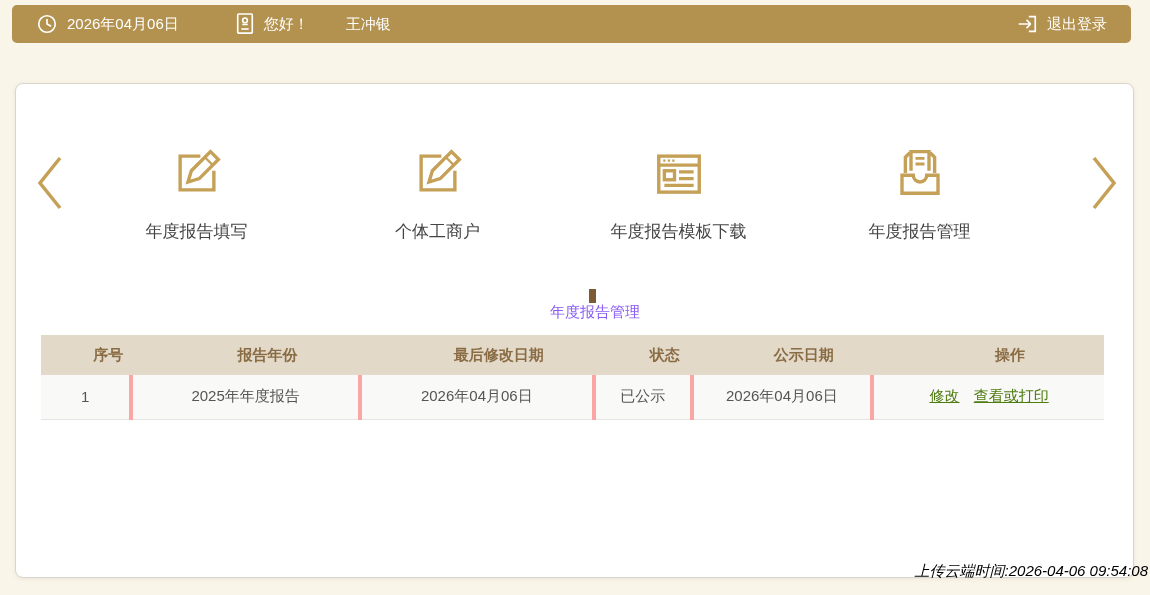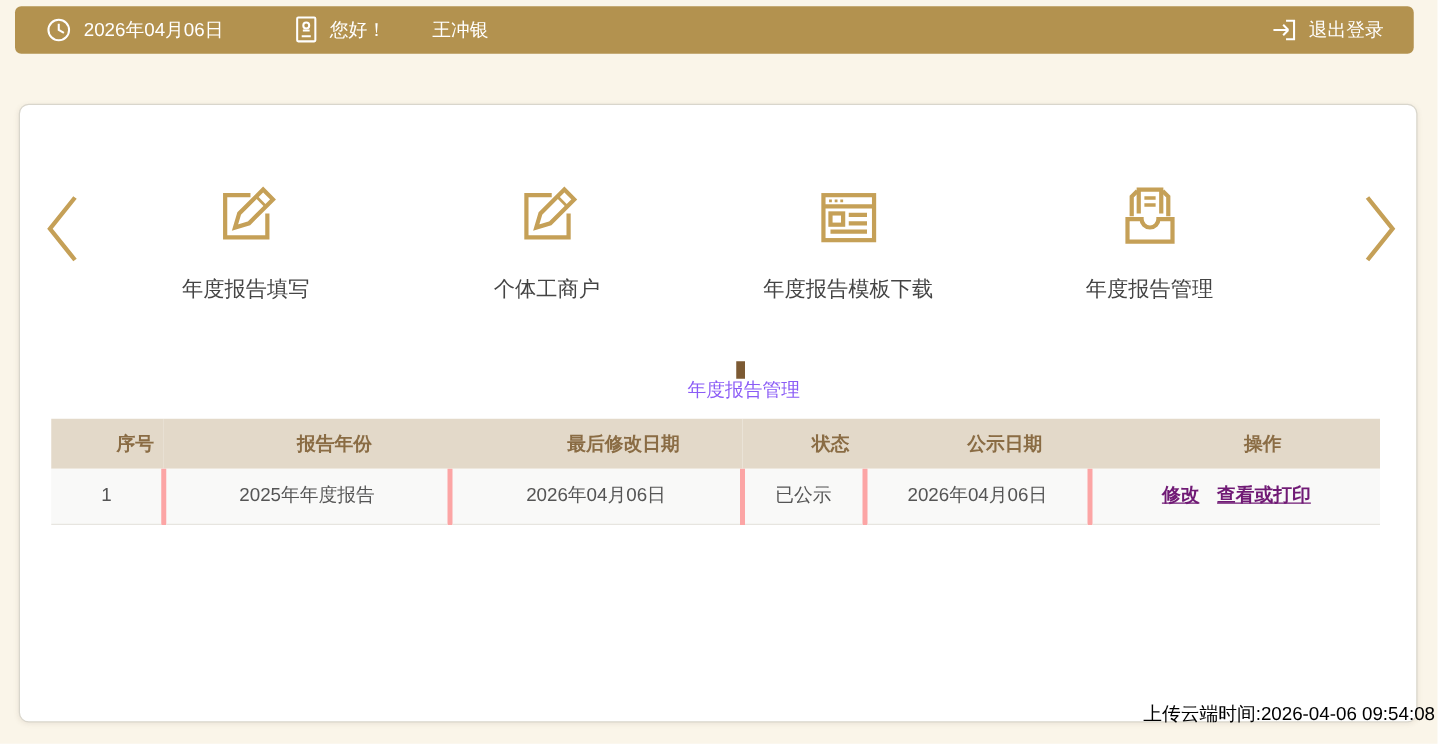--- a/index.html
+++ b/index.html
@@ -55,26 +55,26 @@
   }
   table.report th {
     background:#e3d9c9; color:#8a6c44; font-weight:bold;
     height:40px; text-align:center;padding-left:44px;
   }
   table.report td {
     background:#f9f9f8; color:#555; height:44px; text-align:center;
     border-bottom:1px solid #e7e5e0;
   }
   table.report td + td { border-left:4px solid #fca5a5; }
-  a.op-link { color:#701a75; text-decoration:underline; margin:0 5px; cursor:pointer;font-weight:bold; }
+  a.op-link { color:#4d7c0f; text-decoration:underline; margin:0 5px; cursor:pointer; }
 
   
   .footer-time {
     position:absolute; top:562px; right:2px;
-    font-size:15px; color:#000;
+    font-size:15px; color:#000;font-style:italic;
   }
 
   .svgdefs { position:absolute; width:0; height:0; overflow:hidden; }
 </style>
 </head>
 <body>
 
 <svg class="svgdefs" aria-hidden="true">
   <defs>
     <g id="icon-edit" fill="none" stroke="#c5a057" stroke-width="3">

